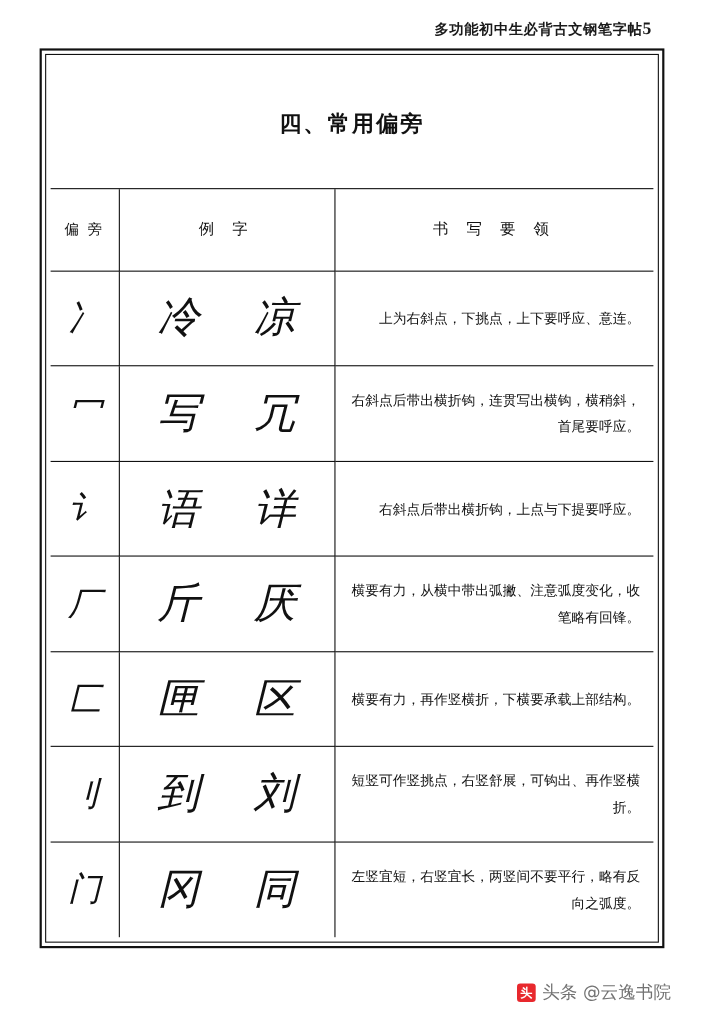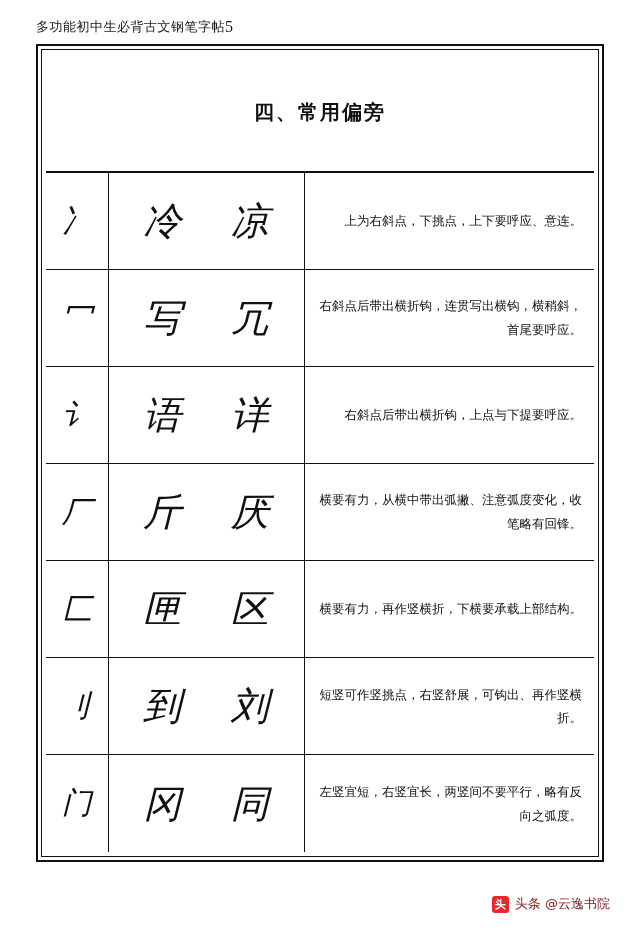--- a/index.html
+++ b/index.html
@@ -23,21 +23,22 @@
   }
   
   .header {
     position: absolute;
     top: 18px;
     left: 36px;
     right: 36px;
     height: 26px;
     display: flex;
     align-items: flex-start;
-    justify-content: flex-start;
+    justify-content: flex-end;
+    font-weight: bold;
   }
   .header-title {
     font-family: "DejaVu Sans", sans-serif;
     font-size: 13px;
     letter-spacing: 0.5px;
     color: #1a1a1a;
     white-space: nowrap;
   }
   .header-page {
     font-family: "Liberation Serif", serif;
@@ -180,22 +181,22 @@
     font-family: "DejaVu Sans", sans-serif;
     font-size: 11px;
     font-weight: bold;
     display: flex;
     align-items: center;
     justify-content: center;
     line-height: 1;
   }
   .footer-text {
     font-family: "DejaVu Sans", sans-serif;
-    font-size: 13px;
-    color: #7f1d1d;
+    font-size: 16px;
+    color: #737373;
   }
 </style>
 </head>
 <body>
 
 <div class="page">
 
   <div class="header">
     <div class="header-title">多功能初中生必背古文钢笔字帖</div>
     <div class="header-page">5</div>
@@ -209,20 +210,25 @@
       </div>
 
       <div class="table-wrap">
         <table class="pb">
           <colgroup>
             <col class="col-rad">
             <col class="col-ex">
             <col class="col-tip">
           </colgroup>
           <tbody>
+            <tr>
+              <th class="hdr hdr-rad">偏 旁</th>
+              <th class="hdr">例    字</th>
+              <th class="hdr">书 写 要 领</th>
+            </tr>
 
             <tr class="body-row">
               <td class="cell-rad">冫</td>
               <td class="cell-ex">
                 <div class="ex-inner">
                   <span class="ex-char">冷</span>
                   <span class="ex-char">凉</span>
                 </div>
               </td>
               <td class="cell-tip">上为右斜点，下挑点，上下要呼应、意连。</td>

